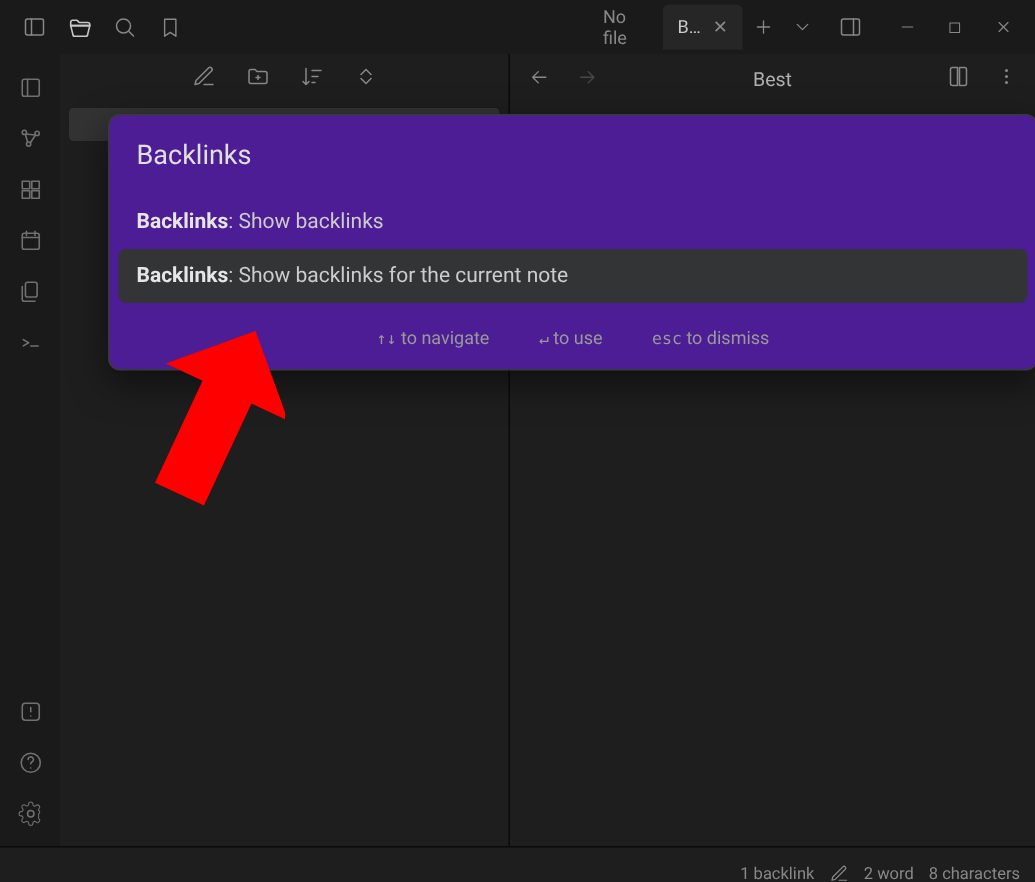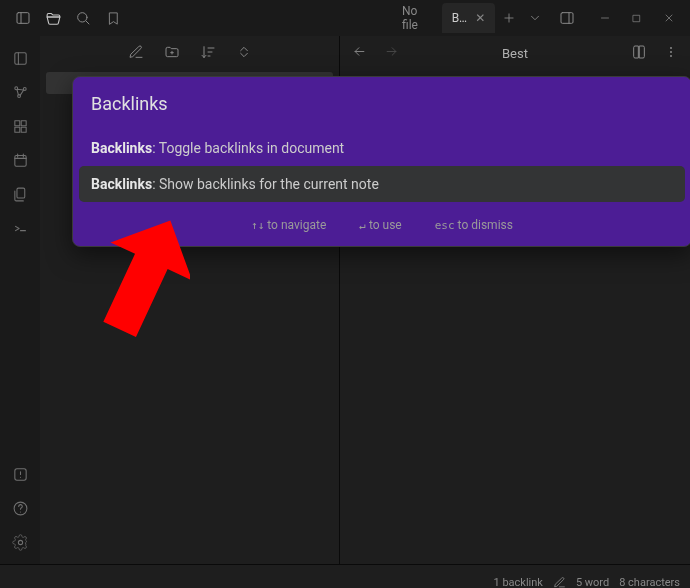--- a/index.html
+++ b/index.html
@@ -378,31 +378,31 @@
 
 </div>
 
 <div class="status-bar">
   <span>1 backlink</span>
   <span style="display:flex;align-items:center">
     <svg width="13" height="13" viewBox="0 0 24 24">
         <path d="M12 20h9M16.5 3.5a2.12 2.12 0 0 1 3 3L7 19l-4 1 1-4z"></path>
       </svg>
   </span>
-  <span>5 word</span>
+  <span>2 word</span>
   <span>8 characters</span>
 </div>
 
 <div class="palette">
   <div class="palette-input-wrap">
     <input class="palette-input" value="Backlinks" style="">
   </div>
   <div class="palette-results">
     <div class="result">
-      <strong>Backlinks</strong><span>: Toggle backlinks in document</span>
+      <strong>Backlinks</strong><span>: Show backlinks</span>
     </div>
     <div class="result selected">
       <strong>Backlinks</strong><span>: Show backlinks for the current note</span>
     </div>
   </div>
   <div class="palette-hints">
     <span><span class="hint-key">↑↓</span><span>to navigate</span></span>
     <span><span class="hint-key">↵</span><span>to use</span></span>
     <span><span class="hint-key">esc</span><span>to dismiss</span></span>
   </div>

